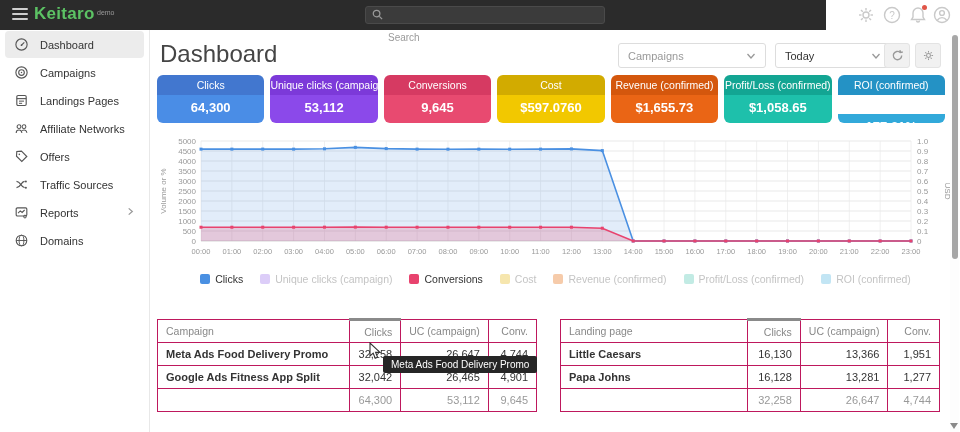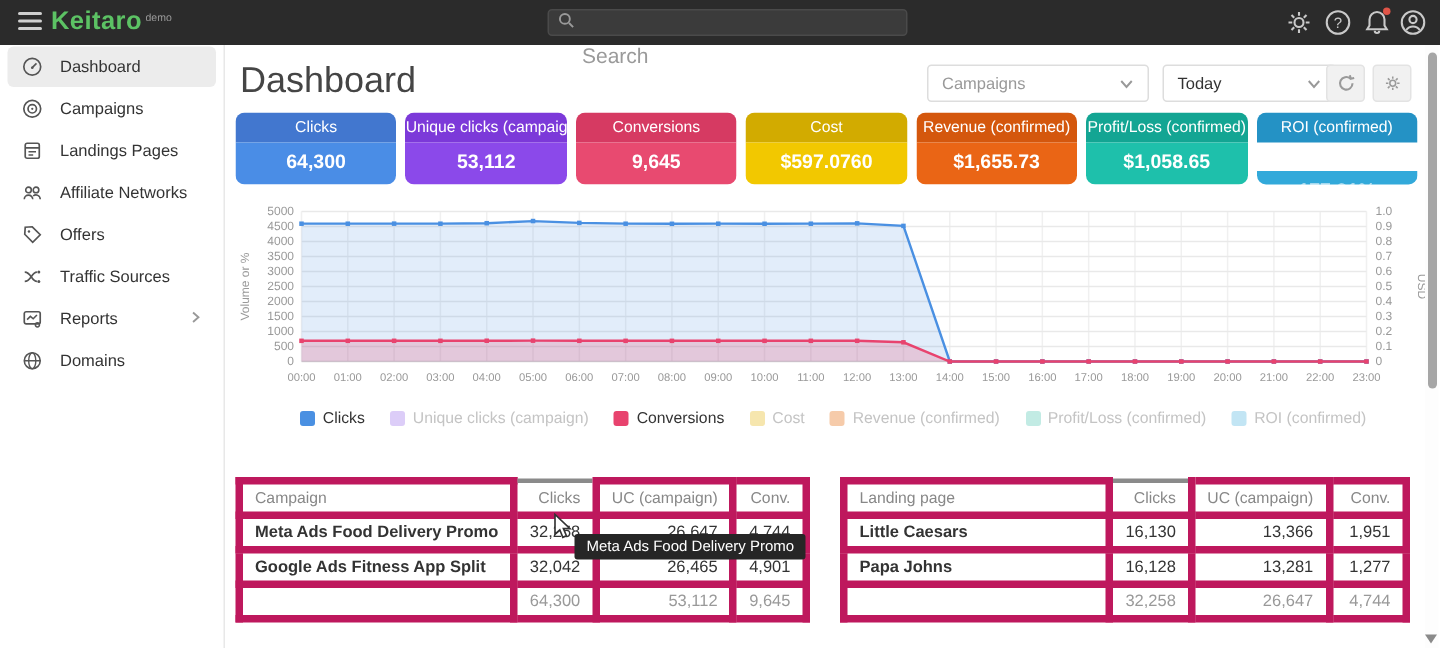--- a/index.html
+++ b/index.html
@@ -1,27 +1,27 @@
 <!DOCTYPE html>
 <html><head>
 <meta charset="utf-8">
 <style>
   * { margin:0; padding:0; box-sizing:border-box; }
   html,body { width:960px; height:432px; overflow:hidden; background:#fff;
     font-family:"Liberation Sans", sans-serif; }
 
   
-  #topbar { position:absolute; left:0; top:0; width:960px; height:30px; background:#2b2b2b; z-index:30; }
+  #topbar { position:absolute; left:0; top:0; width:826px; height:30px; background:#2b2b2b; z-index:30; }
   #hamburger { position:absolute; left:12px; top:8px; width:16px; height:14px; cursor:pointer; }
   #hamburger span { display:block; height:2px; background:#cfcfcf; margin-bottom:3px; border-radius:1px; }
   #brand { position:absolute; left:34px; top:4px; font-size:17px; font-weight:bold; color:#5cc264; letter-spacing:.3px; }
   #brand-suffix { position:absolute; left:97px; top:9px; font-size:7px; color:#9a9a9a; }
   #search-box { position:absolute; left:365px; top:6px; width:240px; height:18px; background:#3b3b3b;
     border:1px solid #4a4a4a; border-radius:3px; display:flex; align-items:center; padding:0 6px; }
-  #search-box input { background:transparent; border:none; outline:none; color:#ccc; font-size:14px; width:100%; margin-left:5px;margin-top:44px; }
+  #search-box input { background:transparent; border:none; outline:none; color:#ccc; font-size:10px; width:100%; margin-left:5px;margin-top:44px; }
   #search-box input::placeholder { color:#9a9a9a; }
   .tb-icon { position:absolute; top:5px; width:20px; height:20px; cursor:pointer; }
   .tb-icon svg { width:20px; height:20px; }
   #bell-dot { position:absolute; right:1px; top:0; width:5px; height:5px; border-radius:50%; background:#e05548; }
 
   
   #sidebar { position:absolute; left:0; top:30px; width:150px; bottom:0; background:#fff; border-right:1px solid #e8e8e8; z-index:10; }
   .side-item { position:relative; height:27px; margin:1px 5px; display:flex; align-items:center; border-radius:4px; cursor:pointer; }
   .side-item.active { background:#ececec; }
   .side-item .s-icon { width:15px; height:15px; margin-left:9px; flex:none; }
@@ -52,21 +52,21 @@
 
   
   #legend { position:absolute; left:0; top:243px; width:100%; display:flex; justify-content:center; gap:17px; }
   .lg-item { display:flex; align-items:center; gap:5px; font-size:10.5px; cursor:pointer; }
   .lg-swatch { width:10px; height:10px; border-radius:2px; }
   .lg-item.off { color:#c4c4c4; } .lg-item.on { color:#333; }
 
   
   .dtable { position:absolute; top:288px; width:380px; border-collapse:collapse; background:#fff; }
   #table-campaigns { left:6px; } #table-landings { left:409px; }
-  .dtable th, .dtable td { border:5px solid #be185d; height:23px; padding:0 8px; white-space:nowrap; overflow:hidden; }
+  .dtable th, .dtable td { border:1px solid #be185d; height:23px; padding:0 8px; white-space:nowrap; overflow:hidden; }
   .dtable th { font-size:10.5px; font-weight:normal; color:#888; text-align:left; }
   .dtable th.num, .dtable td.num { text-align:right; }
   .dtable td { font-size:11px; color:#333; }
   .dtable td.name { font-weight:bold; }
   .dtable th.sorted { border-top:3px solid #8a8a8a; }
   .dtable tr.totals td { color:#999; }
   .col-name { width:55%; } .col-clicks { width:14%; } .col-uc { width:17%; } .col-conv { width:14%; }
 
   
   #tooltip { position:absolute; left:232px; top:326px; background:#262626; color:#fff; font-size:10px;

